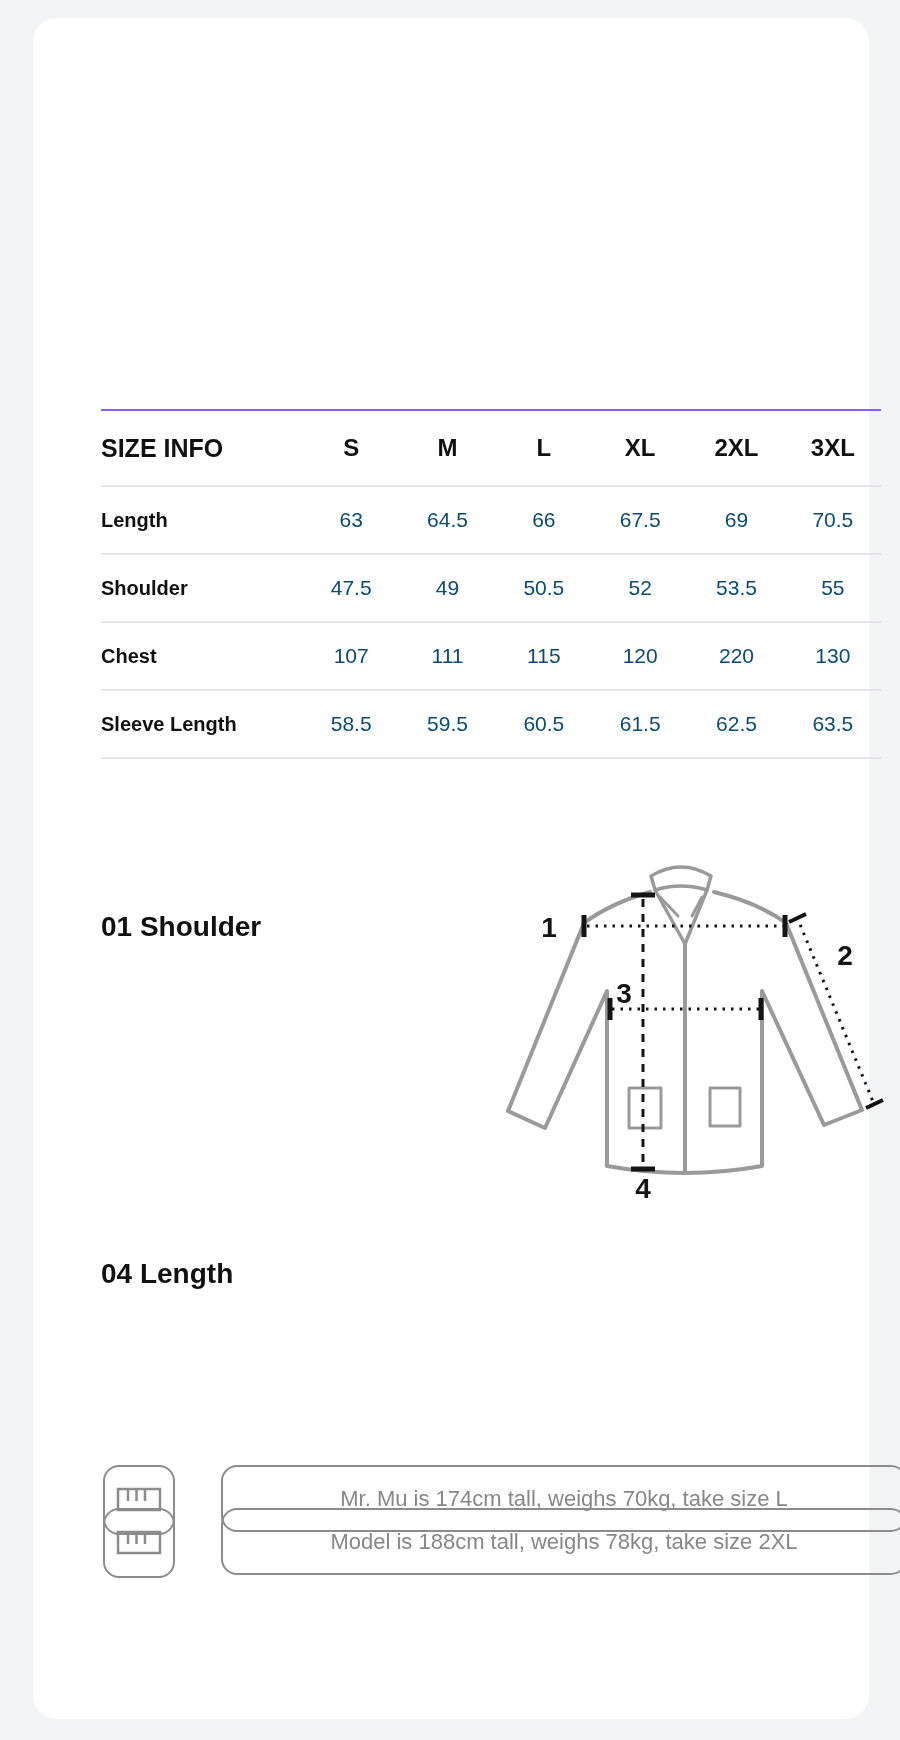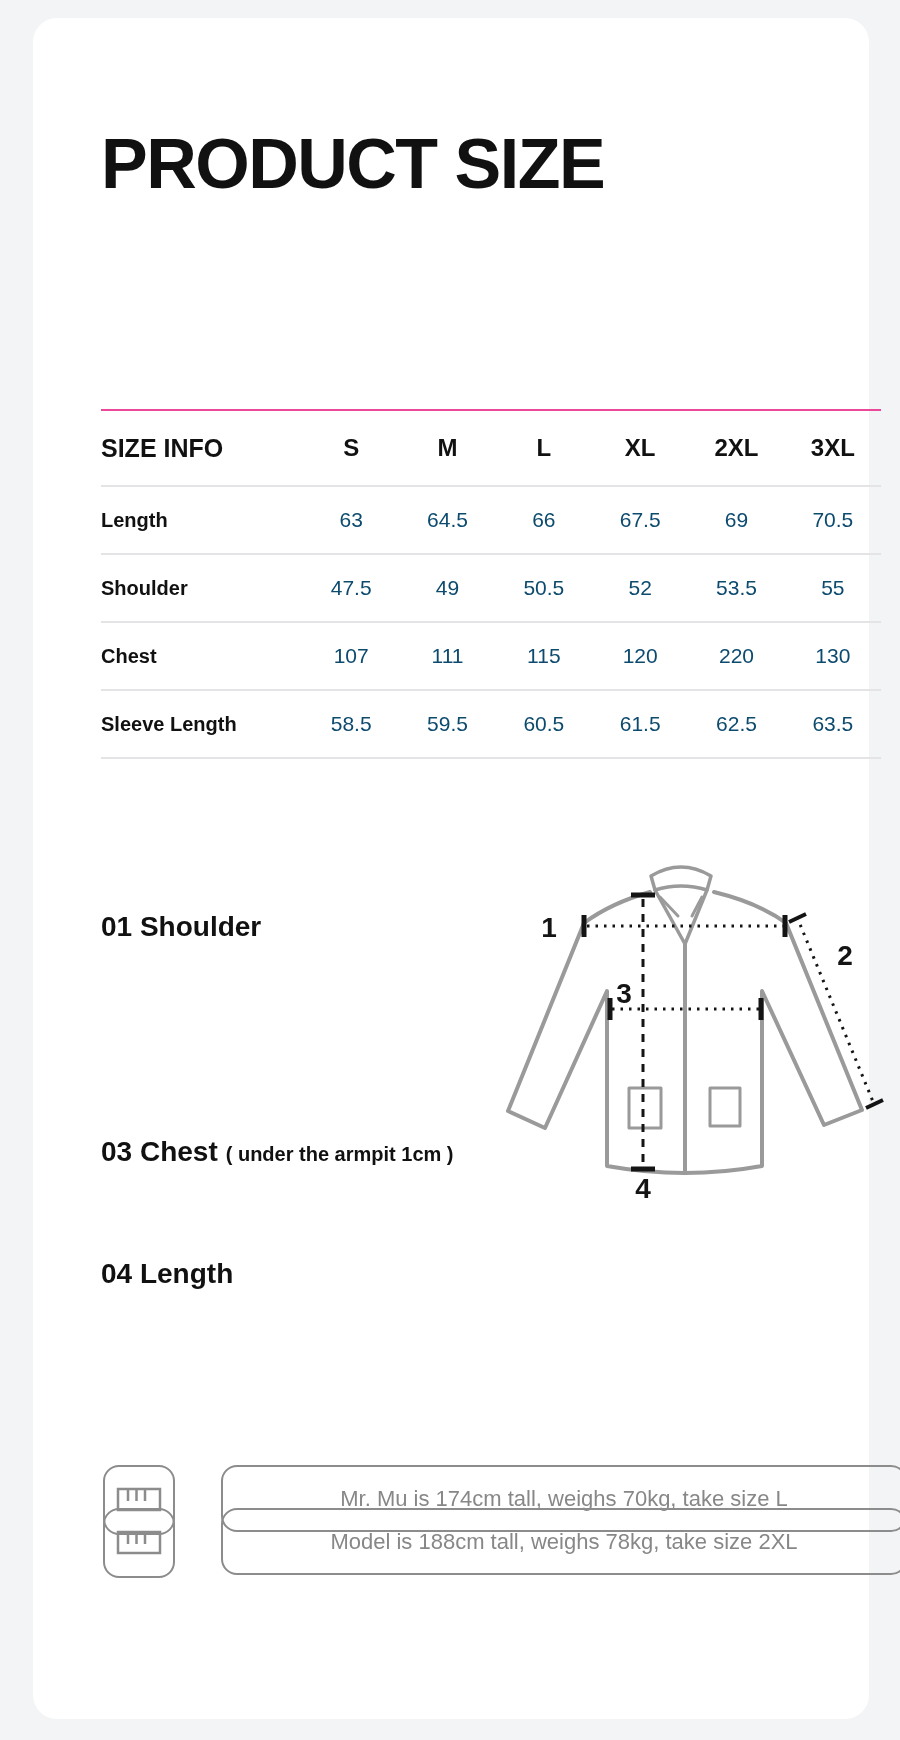--- a/index.html
+++ b/index.html
@@ -15,21 +15,21 @@
     background:#ffffff;border-radius:24px;
   }
   .page-title{
     position:absolute;left:68px;top:110px;
     font-size:70px;font-weight:bold;color:#111;
     letter-spacing:-1.5px;line-height:72px;white-space:nowrap;
   }
   table.size-table{
     position:absolute;left:68px;top:391px;width:780px;
     border-collapse:collapse;table-layout:fixed;
-    border-top:2px solid #ec4899;
+    border-top:2px solid #8b5cf6;
   }
   .size-table th,.size-table td{
     border-bottom:2px solid #e4e4e6;padding:0;vertical-align:middle;
   }
   .size-table thead th{height:74px;}
   .size-table tbody td,.size-table tbody th{height:66px;}
   .cell-info{font-size:25px;font-weight:bold;color:#111;text-align:left;}
   .cell-size{font-size:24px;font-weight:bold;color:#111;text-align:center;}
   .cell-label{font-size:20px;font-weight:bold;color:#111;text-align:left;}
   .cell-val{font-size:21px;font-weight:normal;color:#0c4a6e;text-align:center;}
@@ -53,21 +53,20 @@
     display:flex;align-items:center;justify-content:center;
     font-size:22px;color:#878787;white-space:nowrap;margin-left:28px;
   }
   .r1{top:1447px;} .r2{top:1490px;}
 </style>
 </head>
 <body>
 
 <div class="card">
 
-  <div class="page-title">PRODUCT SIZE</div>
 
   <table class="size-table">
     <colgroup>
       <col style="width:202px">
       <col>
         <col>
         <col>
         <col>
         <col>
         <col>
@@ -119,23 +118,20 @@
         <td class="cell-val">61.5</td>
         <td class="cell-val">62.5</td>
         <td class="cell-val">63.5</td>
       </tr>
     </tbody>
   </table>
 
   <div class="guide-item g1">
     <span>01 Shoulder</span>
   </div>
-  <div class="guide-item g3">
-    <span>03 Chest</span><span class="guide-note">( under the armpit 1cm )</span>
-  </div>
   <div class="guide-item g4">
     <span>04 Length</span>
   </div>
 
   <svg class="jacket-svg" viewBox="0 0 430 380">
 
     <g stroke="#9a9a9a" fill="none" stroke-linejoin="round" stroke-linecap="round">
       <path stroke-width="4" d="M 177,46 Q 138,57 111,77 L 35,265 L 72,282 L 134,145 L 134,320 Q 212,334 289,320 L 289,145 L 351,279 L 389,264 L 313,77 Q 286,57 241,46"></path>
       <path stroke-width="3.5" d="M 178,30 Q 208,12 238,30 L 234,44 Q 208,36 182,44 Z"></path>
       <path stroke-width="3.5" d="M 182,44 L 212,98 L 234,44"></path>

